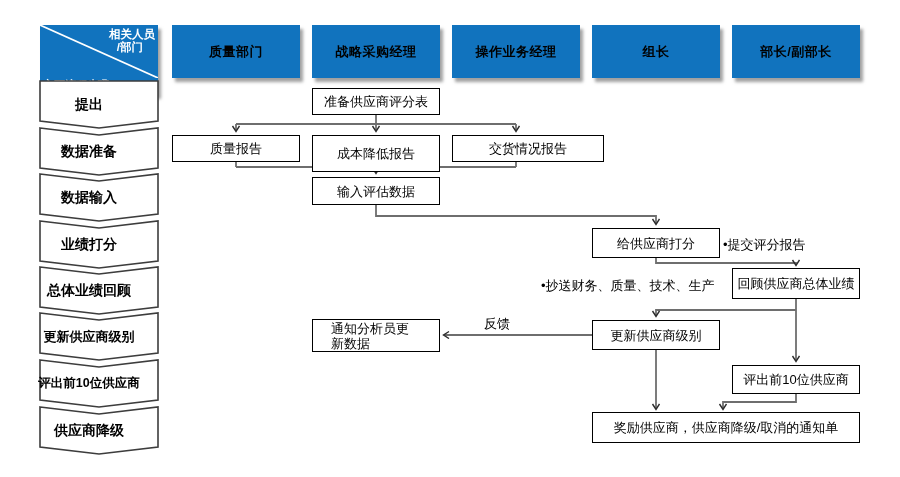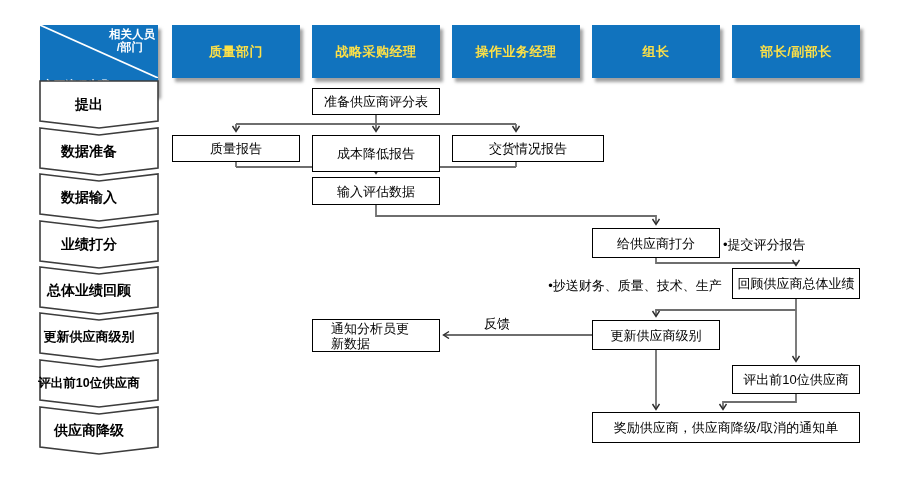--- a/index.html
+++ b/index.html
@@ -3,21 +3,21 @@
 <meta charset="utf-8">
 <style>
   html,body{margin:0;padding:0;background:#fff;}
   .canvas{
     position:relative;width:900px;height:477px;background:#fff;overflow:hidden;
     font-family:"Liberation Sans","DejaVu Sans",sans-serif;
   }
   .connector-layer{position:absolute;left:0;top:0;z-index:1;}
   .col-header{
     position:absolute;top:25px;width:128px;height:53px;background:#1173BE;
-    color:#fde047;font-weight:bold;font-size:13px;display:flex;align-items:center;
+    color:#000000;font-weight:bold;font-size:13px;display:flex;align-items:center;
     justify-content:center;box-shadow:3px 4px 3px rgba(130,130,130,0.75);z-index:2;
     letter-spacing:0.5px;
   }
   .corner{
     position:absolute;left:40px;top:25px;width:118px;height:70px;background:#1173BE;
     box-shadow:3px 4px 3px rgba(130,130,130,0.75);z-index:2;color:#fff;
     font-weight:bold;font-size:11.5px;
   }
   .corner svg{position:absolute;left:0;top:0;}
   .corner-line1{position:absolute;right:3px;top:2px;}
@@ -149,16 +149,16 @@
   <div class="fbox" style="left:452px;top:135px;width:152px;height:27px">交货情况报告</div>
   <div class="fbox" style="left:592px;top:228px;width:128px;height:30px">给供应商打分</div>
   <div class="fbox" style="left:312px;top:177px;width:128px;height:28px">输入评估数据</div>
   <div class="fbox" style="left:732px;top:268px;width:128px;height:31px">回顾供应商总体业绩</div>
   <div class="fbox" style="left:592px;top:320px;width:128px;height:30px">更新供应商级别</div>
   <div class="fbox" style="left:312px;top:319px;width:128px;height:33px;padding:0 18px">通知分析员更新数据</div>
   <div class="fbox" style="left:732px;top:365px;width:128px;height:29px">评出前10位供应商</div>
   <div class="fbox" style="left:592px;top:412px;width:268px;height:31px">奖励供应商，供应商降级/取消的通知单</div>
 
   <div class="note" style="left:723px;top:236px">•提交评分报告</div>
-  <div class="note" style="left:541px;top:277px;width:188px;text-align:center">•抄送财务、质量、技术、生产</div>
+  <div class="note" style="left:541px;top:277px;width:188px;text-align:left">•抄送财务、质量、技术、生产</div>
   <div class="note" style="left:477px;top:315px;width:40px;text-align:center">反馈</div>
 
 </div>
 
 </body></html>

